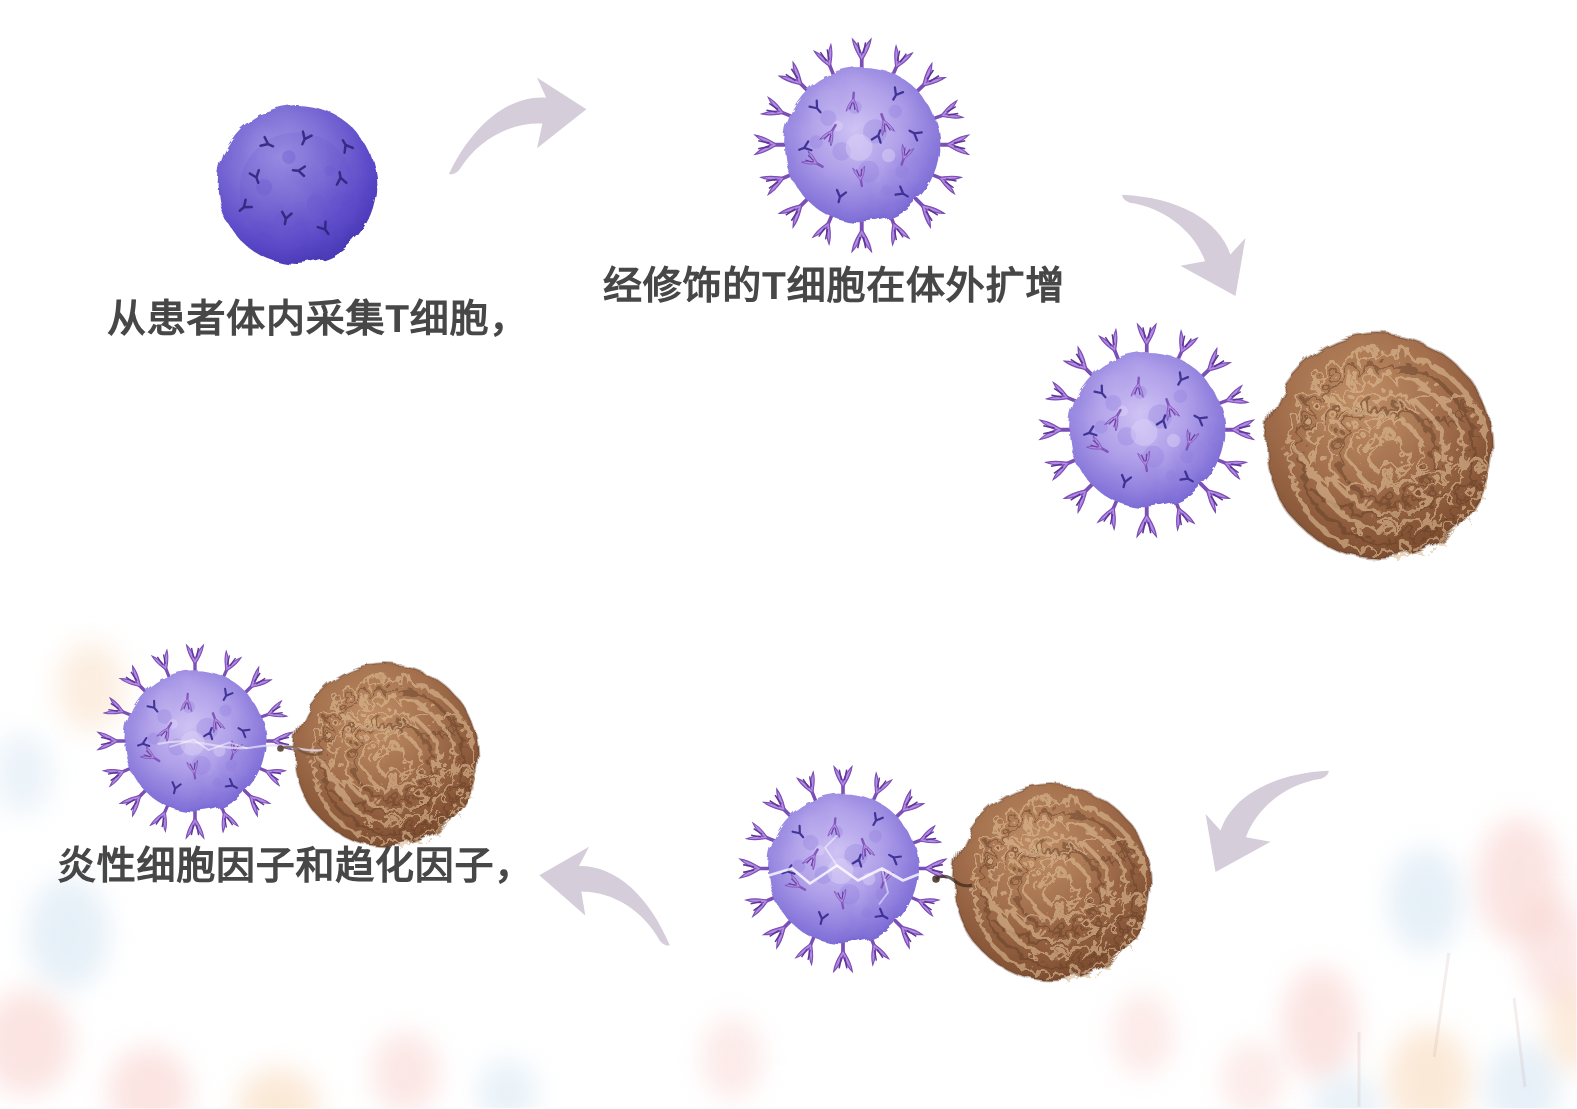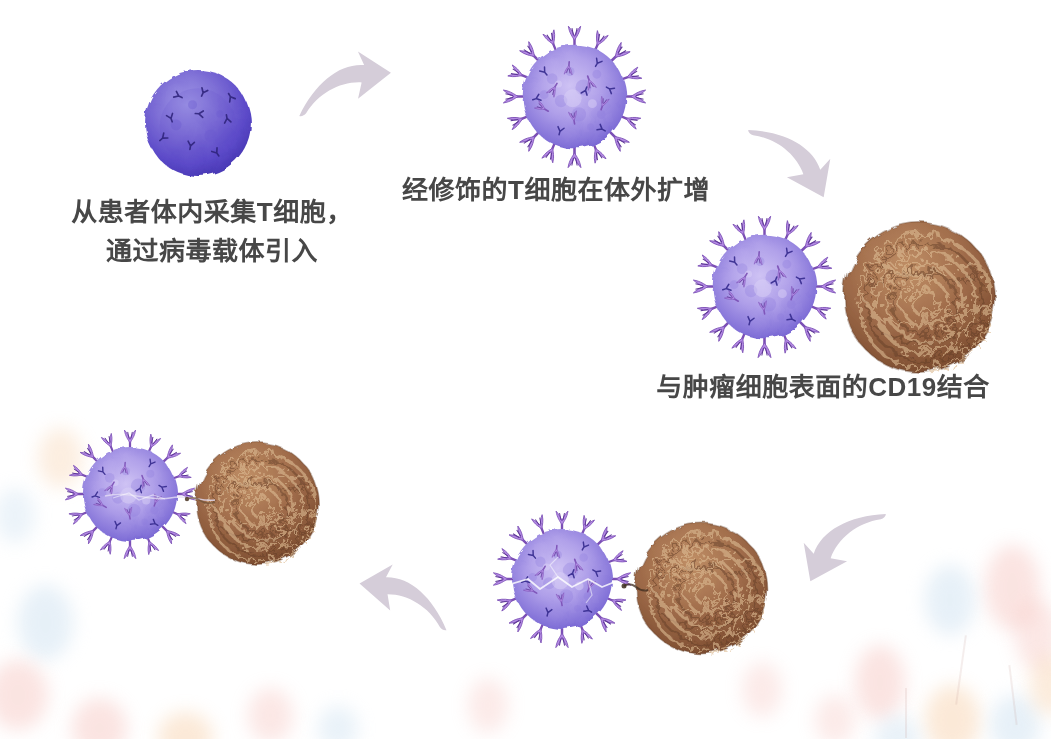--- a/index.html
+++ b/index.html
@@ -249,24 +249,23 @@
   </svg>
   <svg class="art overlay" style="left:95px;top:468px;width:130px;height:60px" viewBox="0 0 130 60">
     <path d="M10,28 C35,22 55,34 75,30 S105,34 120,32" fill="none" stroke="#e3dcf4" stroke-width="1.5" opacity="0.8"></path>
     <polyline points="18,30 34,25 44,32 58,27 70,31" fill="none" stroke="#ffffff" stroke-width="1.2" opacity="0.5"></polyline>
     <circle cx="92" cy="31" r="2.2" fill="#4a3524" opacity="0.85"></circle>
     <path d="M92,31 q8,-3 14,2 q7,4 14,1" fill="none" stroke="#6b5138" stroke-width="1.6" opacity="0.7"></path>
   </svg>
 
   <div class="label" style="left:212px;top:193px">
     <div>从患者体内采集T细胞，</div>
-    <div>通过病毒载体引入</div>
   </div>
   <div class="label" style="left:556px;top:171px">
     <div>经修饰的T细胞在体外扩增</div>
   </div>
   <div class="label" style="left:823px;top:368px">
-    <div>与肿瘤细胞表面的CD19结合</div>
   </div>
   <div class="label" style="left:197px;top:558px">
+    <div>炎性细胞因子和趋化因子，</div>
   </div>
 
 </div>
 
 </body></html>

